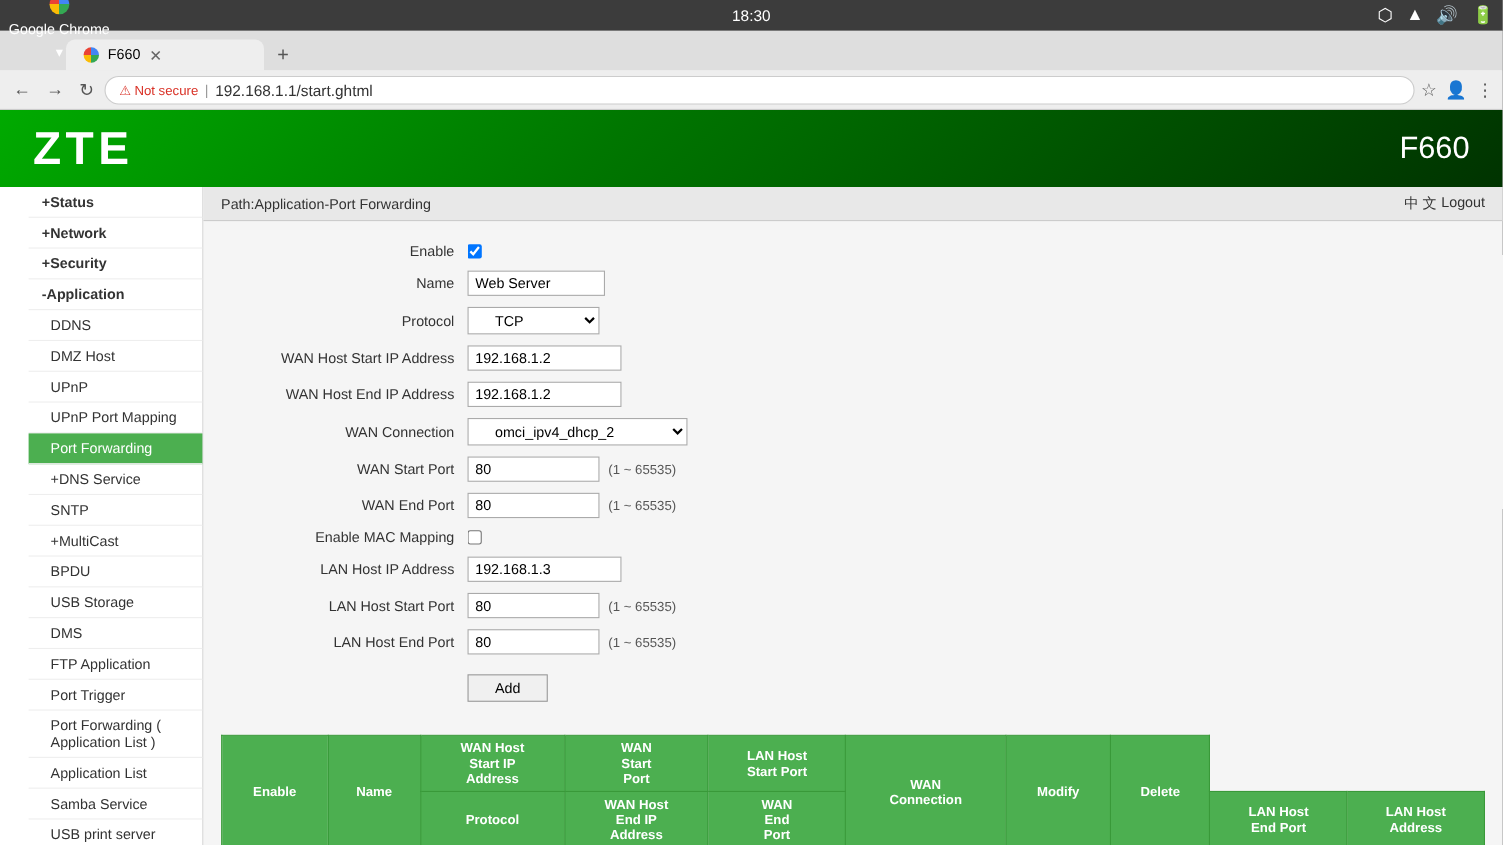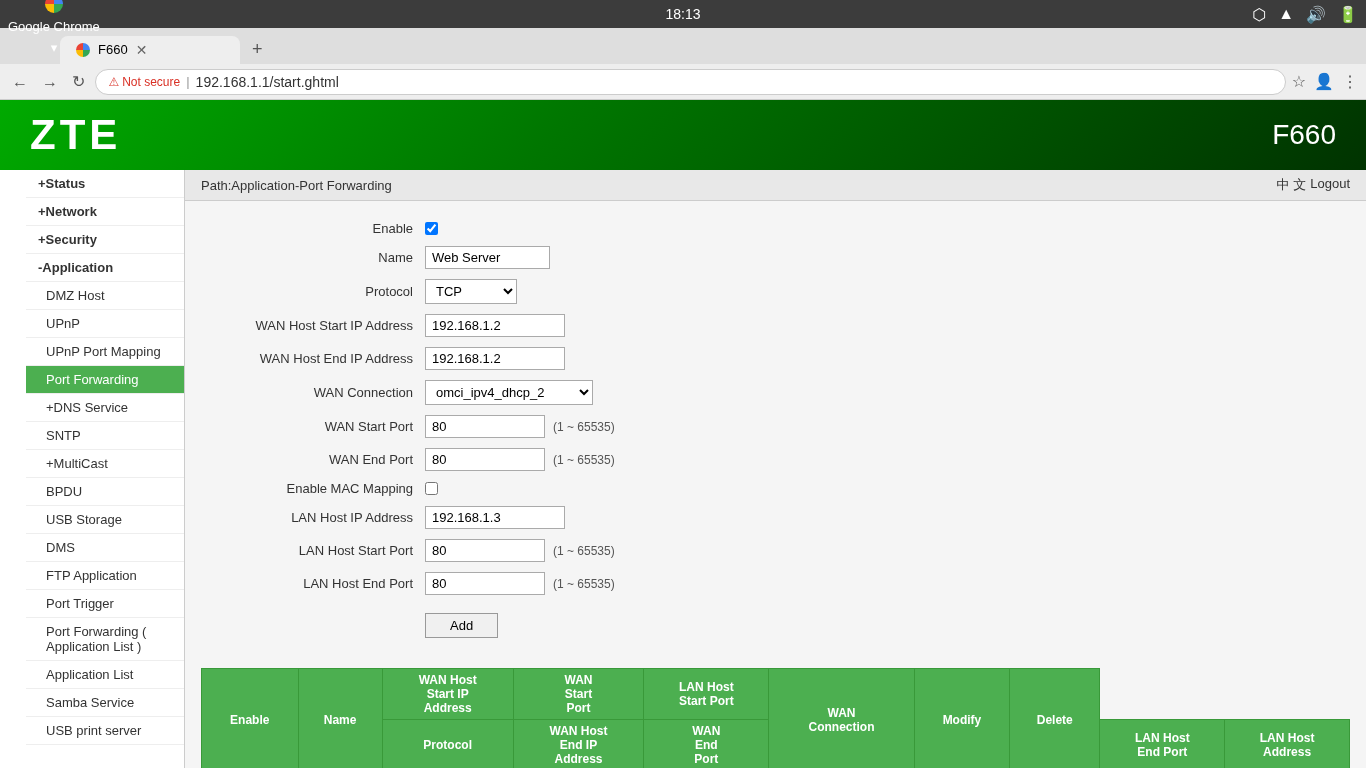--- a/index.html
+++ b/index.html
@@ -53,41 +53,41 @@
     .path-lang { color: #333; cursor: pointer; font-size: 13px; }
     .path-logout { color: #333; cursor: pointer; font-size: 13px; text-decoration: none; }
 
     
     .form-area { padding: 20px 40px; }
     .form-row { display: flex; align-items: center; margin-bottom: 10px; }
     .form-label { text-align: right; width: 200px; padding-right: 12px; font-size: 13px; color: #333; }
     .form-field { display: flex; align-items: center; gap: 8px; }
     input[type="text"] { border: 1px solid #aaa; padding: 3px 6px; font-size: 13px; }
     input[type="checkbox"] { cursor: pointer; }
-    select { border: 1px solid #aaa; padding: 3px 6px; font-size: 13px; background: white; }
+    select { border: 1px solid #aaa; padding: 3px 20px; font-size: 13px; background: white; }
     .port-range { font-size: 12px; color: #555; }
     .add-btn { background: #f0f0f0; border: 1px solid #999; padding: 4px 24px; cursor: pointer; font-size: 13px; margin-top: 8px; }
 
     
     .table-area { margin: 0 16px 16px 16px; }
     .data-table { border-collapse: collapse; width: 100%; font-size: 12px; }
     .data-table th { background: #4caf50; color: white; border: 1px solid #399939; padding: 4px 6px; text-align: center; vertical-align: middle; }
   </style>
 </head>
 <body>
 
 <div class="topbar">
   <div class="topbar-left">
     <span>Activities</span>
     <span class="chrome-icon"></span>
     <span>Google Chrome</span>
     <span>▾</span>
   </div>
   <div style="position:absolute;left:50%;transform:translateX(-50%);display:flex;align-items:center;gap:6px;">
-    <span style="color:white;font-size:14px;">18:13</span>
+    <span style="color:white;font-size:14px;">18:30</span>
   </div>
   <div class="topbar-right">
     <span style="color:white;font-size:16px;">⬡</span>
     <span style="color:white;font-size:16px;">▲</span>
     <span style="color:white;font-size:16px;">🔊</span>
     <span style="color:white;font-size:16px;">🔋</span>
   </div>
 </div>
 
 <div class="browser">
@@ -130,20 +130,21 @@
     <span class="zte-model">F660</span>
   </div>
 
   <div class="main-layout">
 
     <div class="sidebar" id="sidebar-container">
         <div class="sidebar-item parent">+Status</div>
         <div class="sidebar-item parent">+Network</div>
         <div class="sidebar-item parent">+Security</div>
         <div class="sidebar-item parent">-Application</div>
+        <div class="sidebar-item sub">DDNS</div>
         <div class="sidebar-item sub">DMZ Host</div>
         <div class="sidebar-item sub">UPnP</div>
         <div class="sidebar-item sub">UPnP Port Mapping</div>
         <div class="sidebar-item sub active">Port Forwarding</div>
         <div class="sidebar-item sub">+DNS Service</div>
         <div class="sidebar-item sub">SNTP</div>
         <div class="sidebar-item sub">+MultiCast</div>
         <div class="sidebar-item sub">BPDU</div>
         <div class="sidebar-item sub">USB Storage</div>
         <div class="sidebar-item sub">DMS</div>
@@ -199,21 +200,21 @@
         <div class="form-row">
           <div class="form-label">WAN Host End IP Address</div>
           <div class="form-field">
             <input type="text" style="width: 140px;" id="wan-end-ip" value="192.168.1.2">
           </div>
         </div>
 
         <div class="form-row">
           <div class="form-label">WAN Connection</div>
           <div class="form-field">
-            <select id="wan-conn-select" style="width:168px;">
+            <select id="wan-conn-select" style="width:200px;">
             <option>omci_ipv4_dhcp_2</option></select>
           </div>
         </div>
 
         <div class="form-row">
           <div class="form-label">WAN Start Port</div>
           <div class="form-field">
             <input type="text" style="width: 120px;" id="wan-start-port" value="80">
             <span class="port-range">(1 ~ 65535)</span>
           </div>

